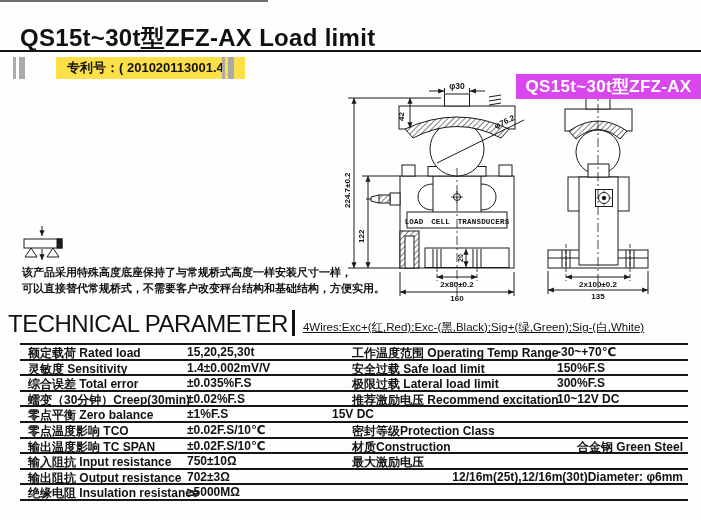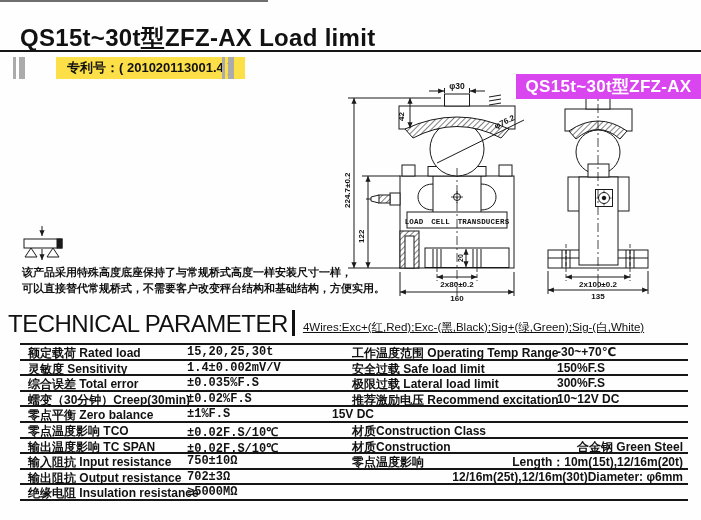--- a/index.html
+++ b/index.html
@@ -18,21 +18,21 @@
         font-size:13px;font-weight:bold;line-height:22px;padding-left:11px;box-sizing:border-box;white-space:nowrap;margin-left:26px;}
   .desc{left:22px;top:265px;font-size:11px;font-weight:bold;line-height:15.5px;white-space:nowrap;}
   .tech{left:8px;top:310px;display:flex;align-items:flex-end;white-space:nowrap;}
   .tech-title{font-size:24px;font-weight:400;letter-spacing:-.5px;line-height:1;}
   .tech-bar{width:3px;height:26px;background:#111;margin:0 8px 0 4px;}
   .tech-wiring{font-size:11.5px;padding-bottom:1px;text-decoration:underline;}
   .ptable{left:20px;top:343px;width:668px;border-top:2px solid #161616;}
   .trow{display:flex;height:15.6px;box-sizing:border-box;
         border-bottom:2px solid #161616;font-size:12px;font-weight:bold;white-space:nowrap;}
   .c1{width:167px;padding-left:8px;box-sizing:border-box;overflow:visible;}
-  .c2{width:145px;font-family:Liberation Mono, monospace;}
+  .c2{width:145px;}
   .c3{width:225px;padding-left:20px;box-sizing:border-box;}
   .c3.auto{width:auto;flex:0 0 auto;}
   .c3.zero{width:0;padding:0;}
   .c4{flex:1;padding-right:5px;}
   .c4.ra{text-align:right;}
   .drawing-layer{position:absolute;left:0;top:0;}
   .drawing-layer text{fill:#111;stroke:none;font-weight:bold;}
 </style>
 </head>
 <body>
@@ -200,33 +200,32 @@
       <span class="c4">10~12V DC</span>
     </div>
     <div class="trow">
       <span class="c1">零点平衡 Zero balance</span>
       <span class="c2">±1%F.S</span>
       <span class="c4">15V DC</span>
     </div>
     <div class="trow">
       <span class="c1">零点温度影响 TCO</span>
       <span class="c2">±0.02F.S/10℃</span>
-      <span class="c3">材质Construction Class</span>
+      <span class="c3">密封等级Protection Class</span>
     </div>
     <div class="trow">
       <span class="c1">输出温度影响 TC SPAN</span>
       <span class="c2">±0.02F.S/10℃</span>
       <span class="c3">材质Construction</span>
       <span class="c4 ra">合金钢  Green Steel</span>
     </div>
     <div class="trow">
       <span class="c1">输入阻抗 Input resistance</span>
       <span class="c2">750±10Ω</span>
-      <span class="c3 auto">零点温度影响</span>
-      <span class="c4 ra">Length：10m(15t),12/16m(20t)</span>
+      <span class="c3 auto">最大激励电压</span>
     </div>
     <div class="trow">
       <span class="c1">输出阻抗 Output resistance</span>
       <span class="c2">702±3Ω</span>
       <span class="c3 zero"></span>
       <span class="c4 ra">12/16m(25t),12/16m(30t)Diameter: φ6mm</span>
     </div>
     <div class="trow">
       <span class="c1">绝缘电阻 Insulation resistance</span>
       <span class="c2">≥5000MΩ</span>

